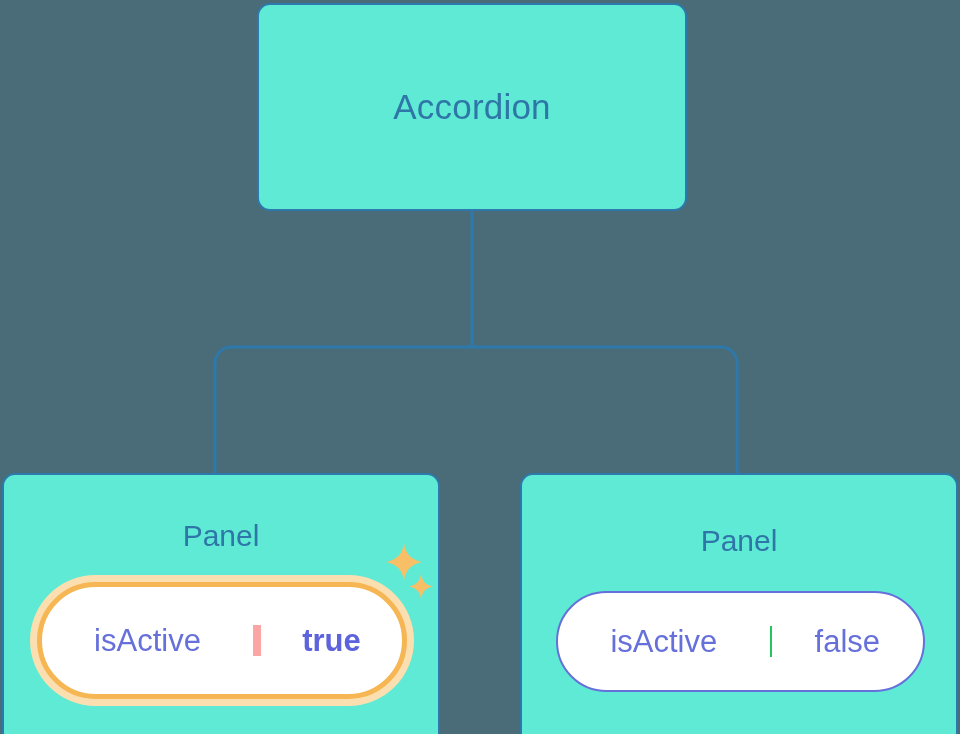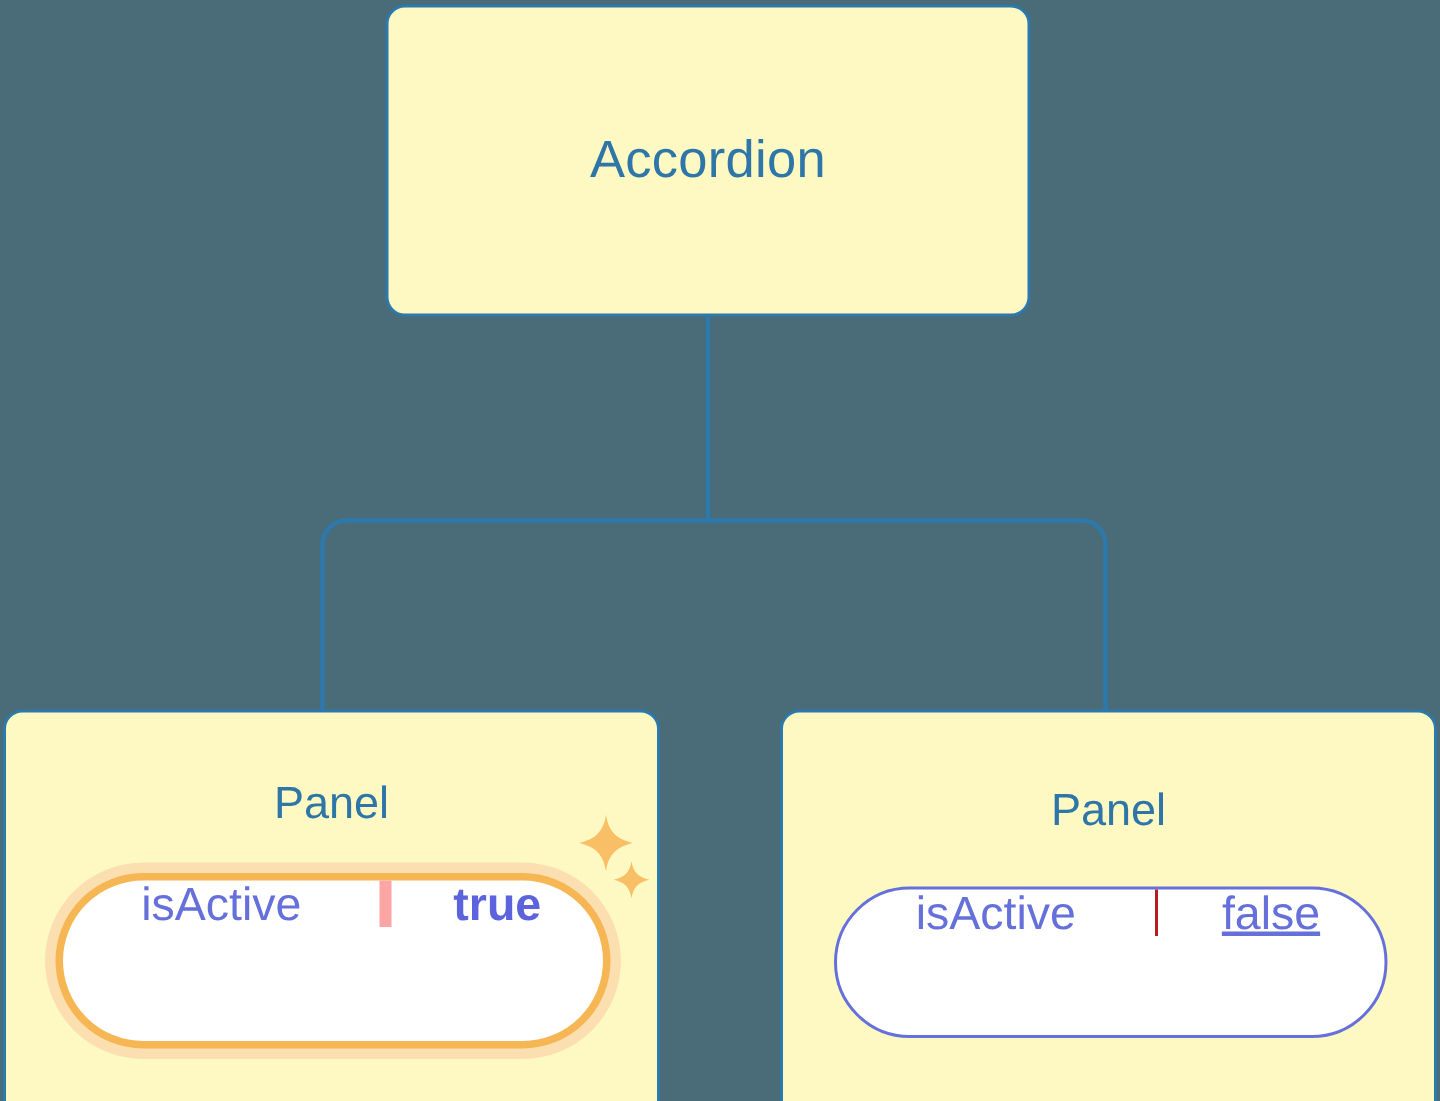--- a/index.html
+++ b/index.html
@@ -28,21 +28,21 @@
     left: 0;
     top: 0;
     width: 960px;
     height: 734px;
     pointer-events: none;
   }
 
   
   .node {
     position: absolute;
-    background: #fef9c3;
+    background: #5eead4;
     border: 2px solid #2d79ab;
     border-radius: 13px;
     box-sizing: border-box;
   }
 
   
   #root-node {
     left: 257px;
     top: 3px;
     width: 430px;
@@ -85,21 +85,21 @@
     font-weight: 400;
     line-height: 1;
   }
   #panel-node-0 .panel-title { top: 46px; }
   #panel-node-1 .panel-title { top: 51px; }
 
   
   .pill {
     position: absolute;
     display: flex;
-    align-items: flex-start;
+    align-items: center;
     box-sizing: border-box;
     background: #ffffff;
   }
   .pill-key, .pill-val {
     display: flex;
     align-items: center;
     justify-content: center;
     box-sizing: border-box;
     line-height: 1;
   }
@@ -109,22 +109,21 @@
     border: 2px solid #6670da;
     border-radius: 999px;
   }
   .pill.plain .pill-key,
   .pill.plain .pill-val {
     color: #6670da;
     font-size: 31px;
     font-weight: 400;
   }
   .pill.plain .pill-val {
-    border-left: 2px solid #b91c1c;
-    text-decoration: underline;
+    border-left: 2px solid #22c55e;
   }
 
   
   .pill.highlight {
     border: 5px solid #f5b653;
     border-radius: 999px;
     box-shadow: 0 0 0 7px #fbdfb0;
   }
   .pill.highlight .pill-key {
     color: #6670da;

